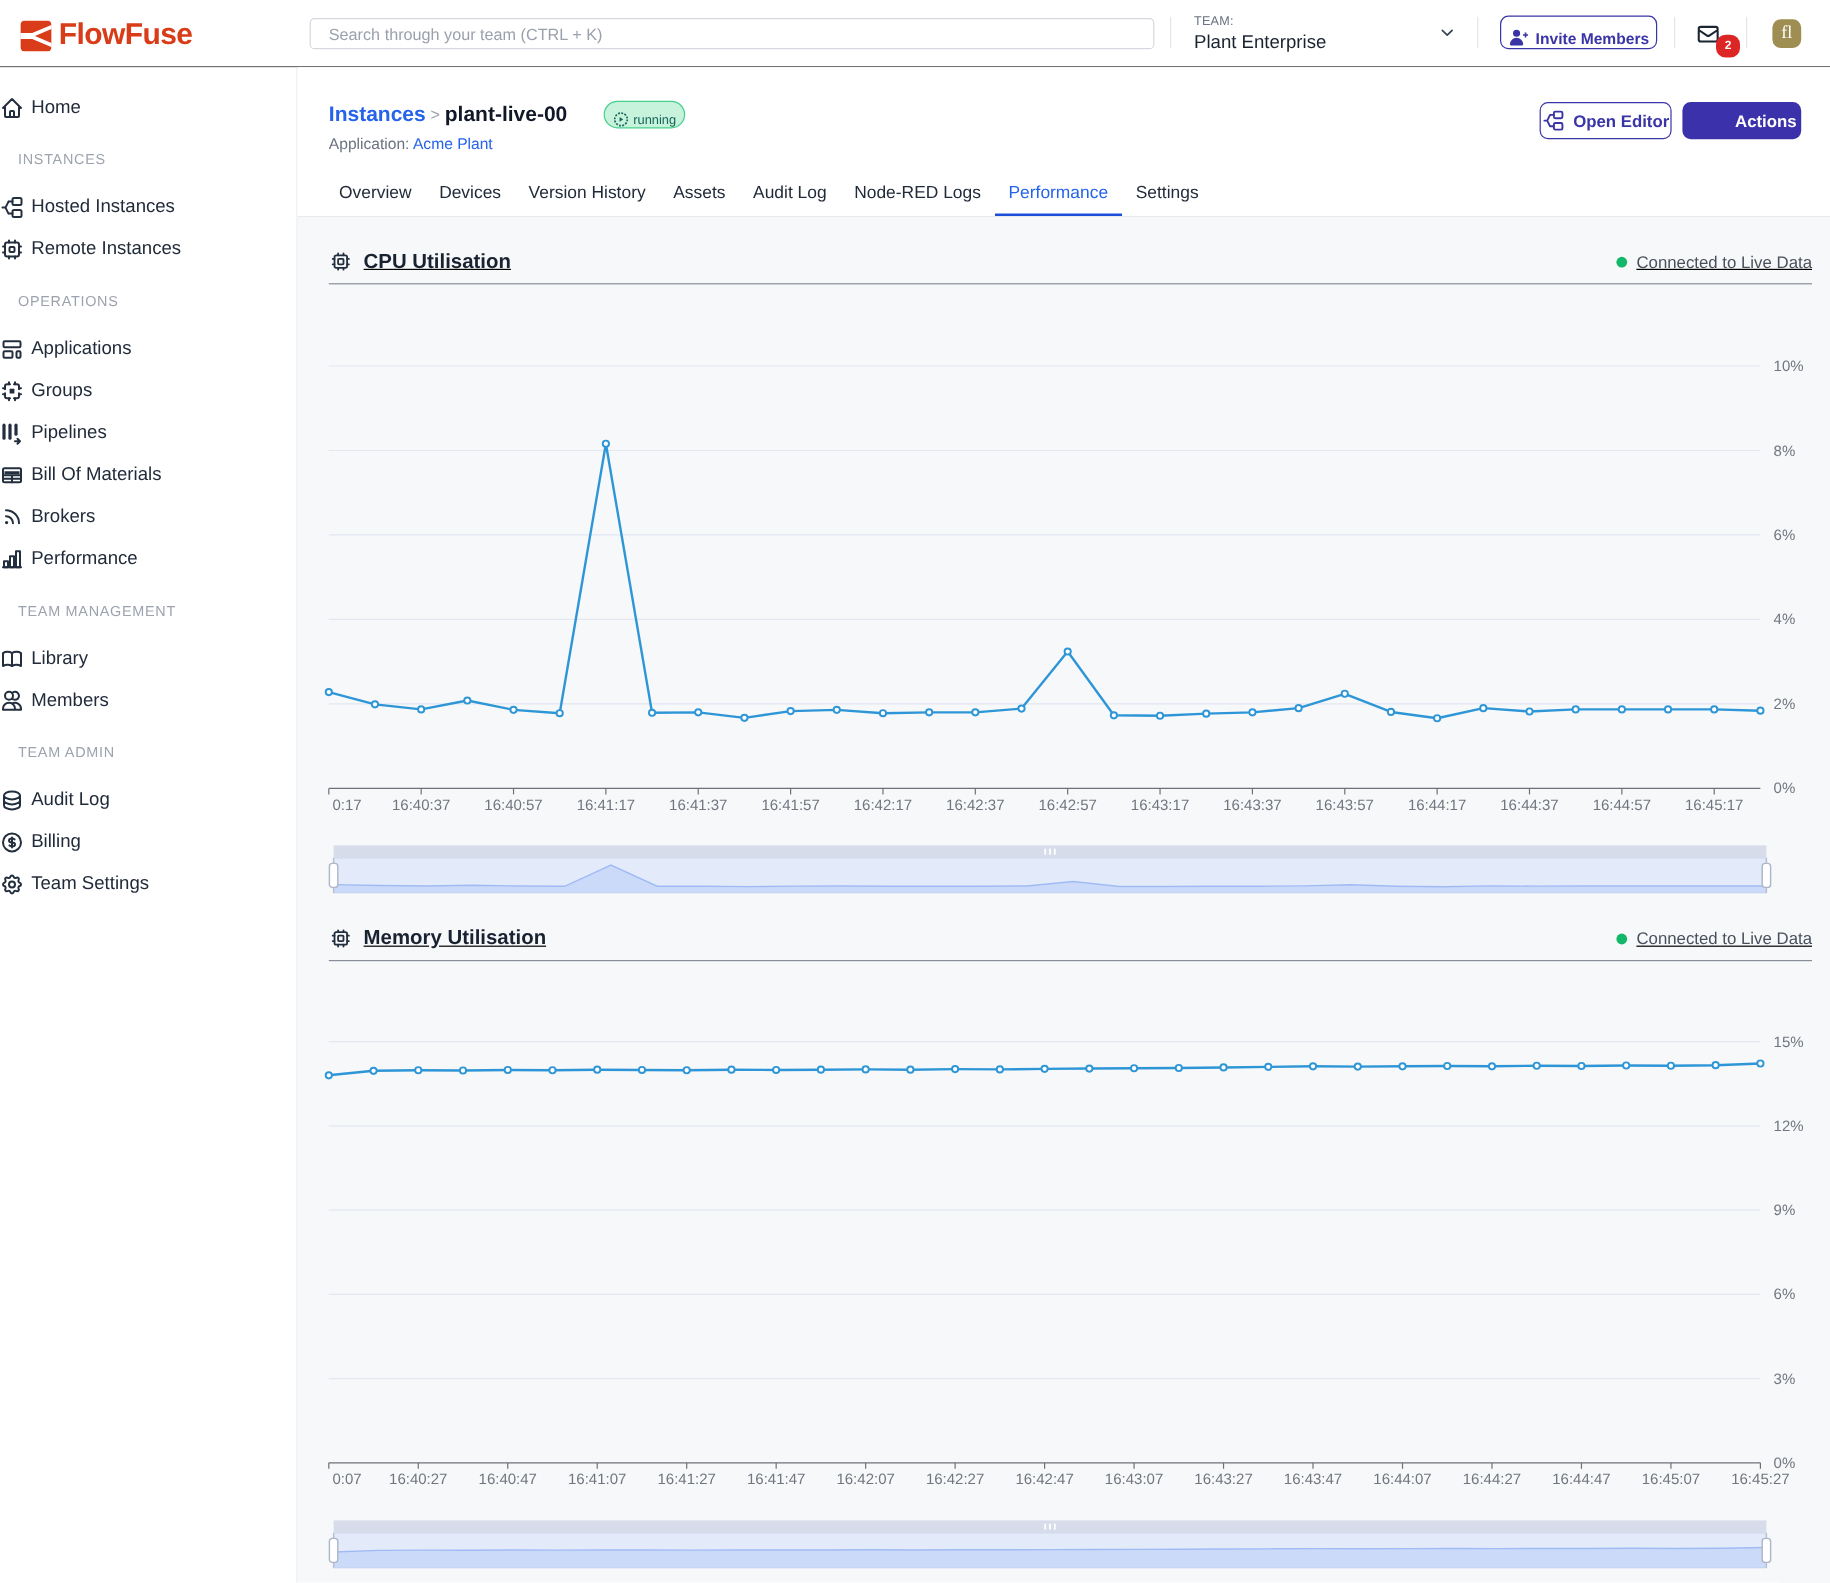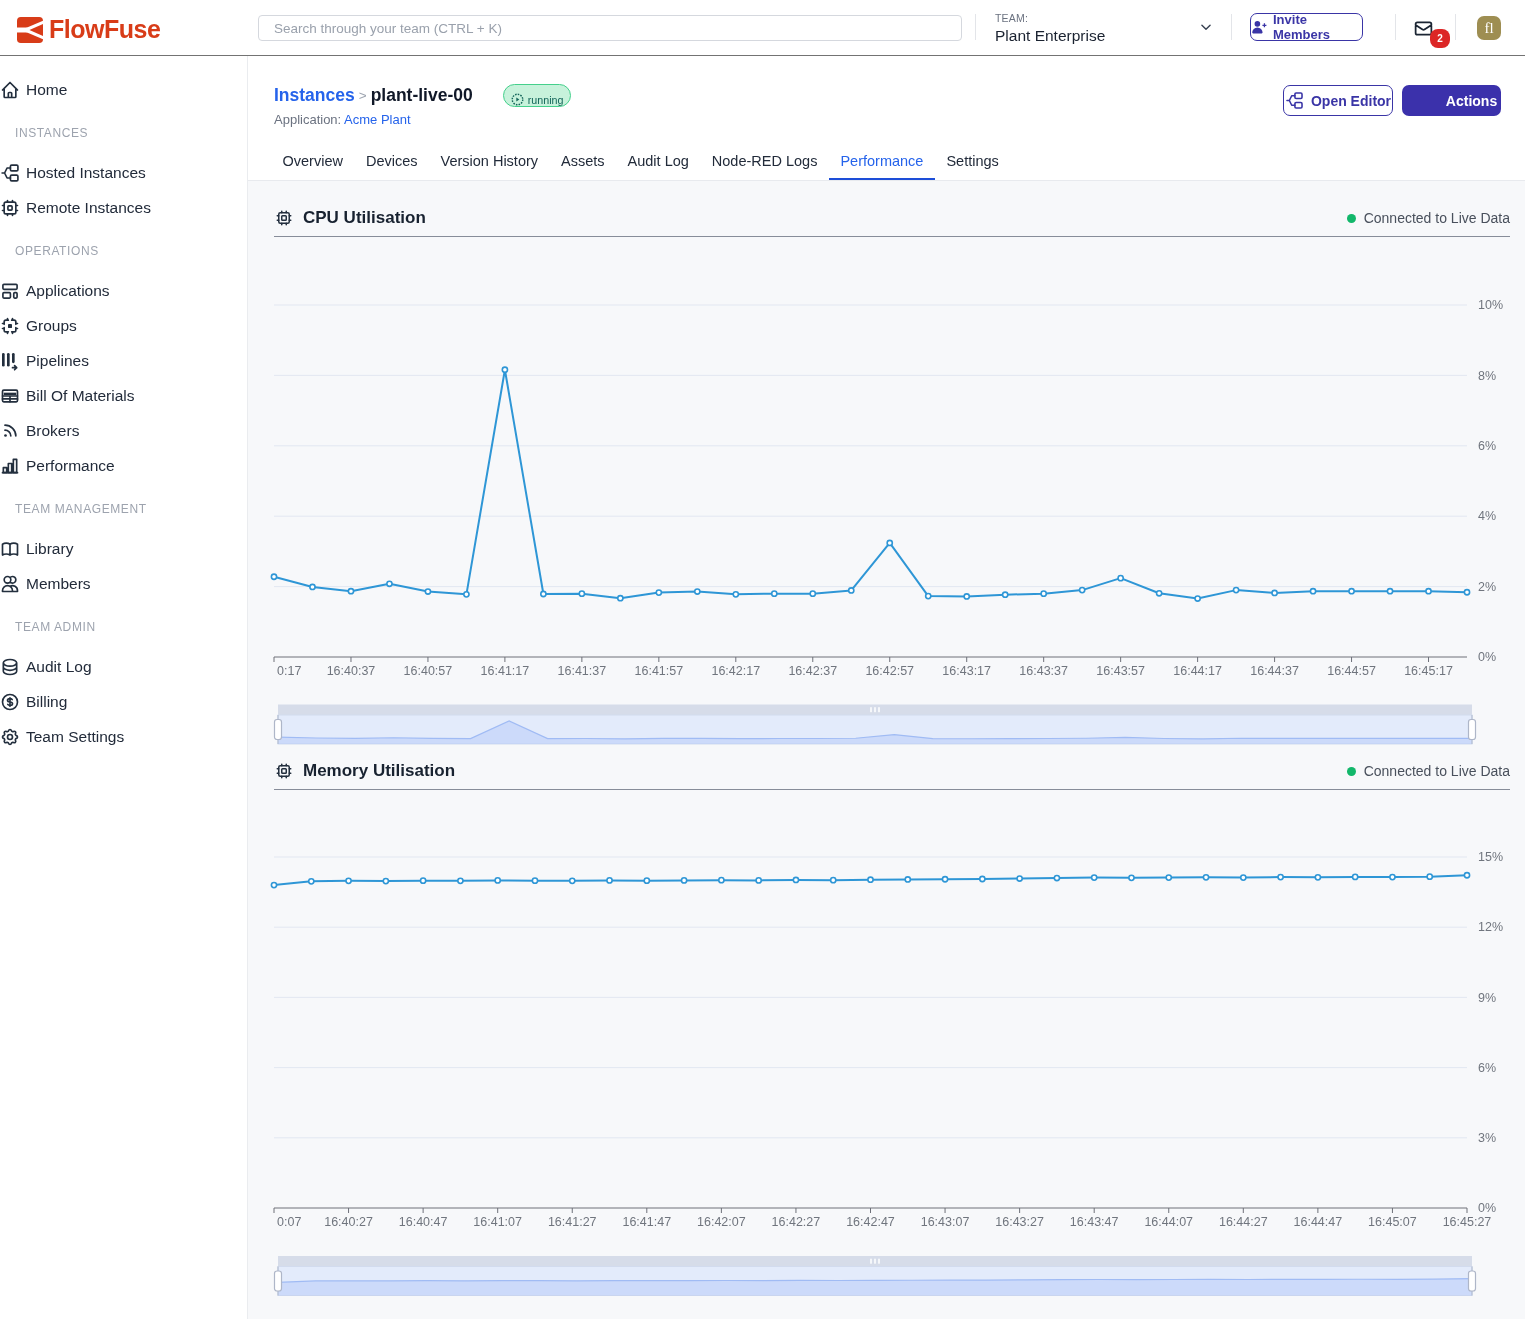--- a/index.html
+++ b/index.html
@@ -5,21 +5,21 @@
 html,body { width:1525px; height:1319px; background:#fff; font-family:"Liberation Sans",sans-serif; overflow:hidden; }
 .topbar { position:relative; height:56px; background:#fff; border-bottom:1px solid #737373; }
 .logo { position:absolute; left:17px; top:15px; display:flex; align-items:center; gap:6px; }
 .logo span { font-size:25px; font-weight:bold; color:#D83C18; letter-spacing:-0.5px; }
 .search { position:absolute; left:258px; top:15px; width:704px; height:26px; border:1px solid #D5D8DE; border-radius:4px; background:#fff; display:flex; align-items:center; padding-left:15px; font-size:13.5px; color:#9AA1AC; }
 .teamblock { position:absolute; left:995px; top:12px; }
 .teamblock .tl { font-size:10.5px; color:#6B7280; letter-spacing:0.2px; }
 .teamblock .tn { font-size:15.5px; color:#1A2230; margin-top:3px; }
 .chev { position:absolute; left:1199px; top:20px; color:#374151; }
 .vdiv { position:absolute; top:14px; width:1px; height:26px; background:#E3E5E9; }
-.invite { position:absolute; left:1250px; top:13px; width:113px; height:28px; border:1.4px solid #3A35A6; border-radius:7px; color:#3A35A6; display:flex; align-items:center; justify-content:center; gap:6px; font-size:13px; font-weight:bold; background:#fff; }
+.invite { position:absolute; left:1250px; top:13px; width:131px; height:28px; border:1.4px solid #3A35A6; border-radius:7px; color:#3A35A6; display:flex; align-items:flex-end; justify-content:center; gap:6px; font-size:13px; font-weight:bold; background:#fff; }
 .mail { position:absolute; left:1413px; top:18px; color:#1B2533; }
 .mailbadge { position:absolute; left:1430px; top:29px; width:20px; height:19px; border-radius:8px; background:#DC2626; color:#fff; font-size:10px; font-weight:bold; display:flex; align-items:center; justify-content:center; }
 .avatar { position:absolute; left:1477px; top:16px; width:24px; height:24px; border-radius:7px; background:#9E8E52; color:#fff; font-family:"Liberation Serif",serif; font-size:15px; display:flex; align-items:center; justify-content:center; }
 .layout { display:flex; height:1263px; }
 .sidebar { width:248px; min-width:248px; background:#fff; border-right:1px solid #EAECEF; }
 .nav-pad { height:16px; }
 .nitem { height:35px; display:flex; align-items:center; gap:6px; font-size:15.5px; color:#222B3A; }
 .nitem svg { color:#232F3E; flex:none; }
 .main svg { overflow:visible; display:block; }
 .svgcpu { margin-top:1px; }
@@ -33,23 +33,23 @@
 .bc-name { font-size:17.5px; font-weight:bold; color:#101828; }
 .badge-running { margin-left:30px; height:23px; padding:0 7px; border-radius:12px; background:#C7F2DB; border:1px solid #45D08C; color:#14665A; font-size:10.7px; display:flex; align-items:flex-end; gap:4px; }
 .appline { position:absolute; left:26px; top:56px; font-size:13px; color:#6B7280; }
 .appline a { color:#2563EB; text-decoration:none; }
 .btn-open { position:absolute; left:1035px; top:29px; width:110px; height:31px; background:#fff; border:1.4px solid #3A35A6; border-radius:7px; color:#3A35A6; font-size:14px; font-weight:bold; display:flex; align-items:center; justify-content:center; gap:7px; }
 .btn-actions { position:absolute; left:1154px; top:29px; width:99px; height:31px; background:#3B31AB; border-radius:7px; color:#fff; font-size:14px; font-weight:bold; display:flex; align-items:center; justify-content:center; gap:8px;padding-left:48px; }
 .tabs { position:absolute; left:23px; bottom:0; display:flex; }
 .tab { padding:0 11.5px; height:41px; display:flex; align-items:center; font-size:14.5px; color:#222B3A; }
 .tab.active { color:#2563EB; box-shadow:inset 0 -3px 0 #1D4ED8; }
 .tabborder { position:absolute; left:0; right:0; bottom:0; height:1px; background:#E8EAEE; }
-.main { padding:0 15px 0 26px; }
+.main { padding:0 15px 0 26px;text-decoration:underline; }
 .panel-head { height:37px; margin-top:19px; border-bottom:1px solid #878D99; display:flex; align-items:center; justify-content:space-between; }
-.panel-head.mem { margin-top:5px; }
+.panel-head.mem { margin-top:16px; }
 .ph-left { display:flex; align-items:center; gap:10px; padding-left:1px; font-size:17px; font-weight:bold; color:#182230; }
 .ph-left svg { color:#232F3E; }
 .ph-right { display:flex; align-items:center; gap:8px; font-size:14px; color:#49505C; }
 .dot { width:9px; height:9px; border-radius:50%; background:#12B76A; }
 </style></head>
 <body>
 <div class="topbar">
   <div class="logo">
       <svg width="26" height="26" viewBox="0 0 24 24">
         <rect x="0" y="0" width="24" height="24" rx="3.5" fill="#D83C18"></rect>

